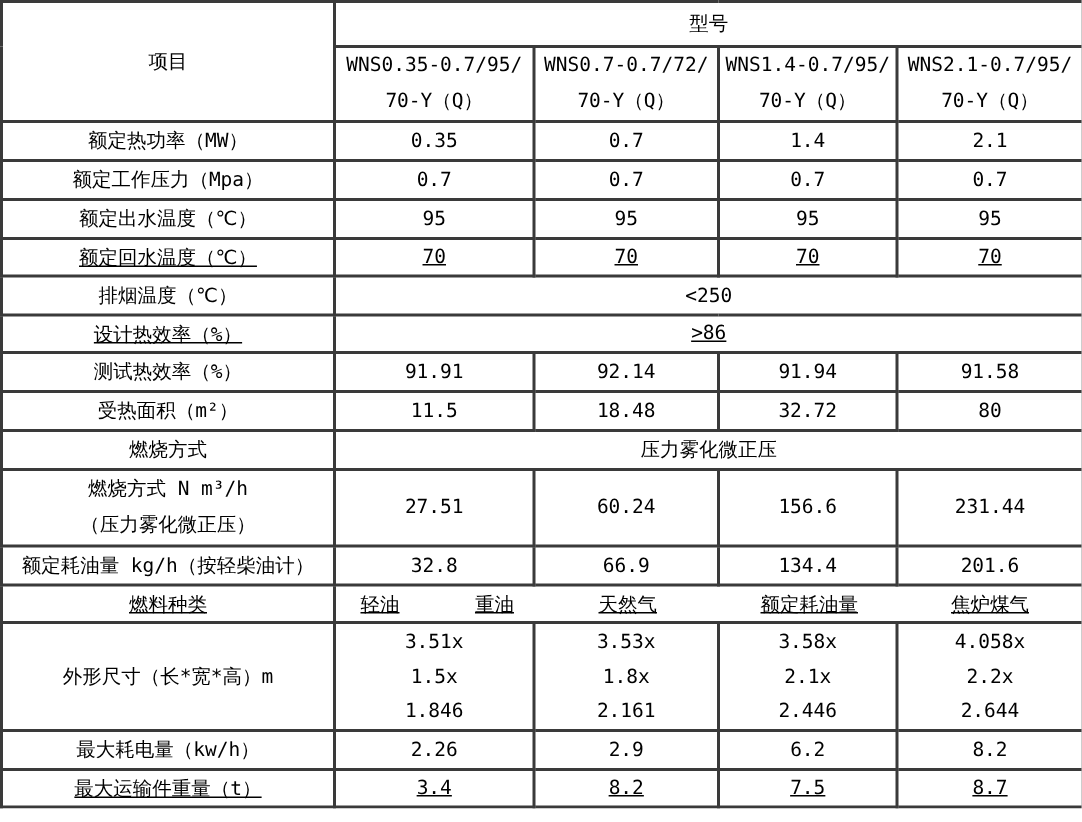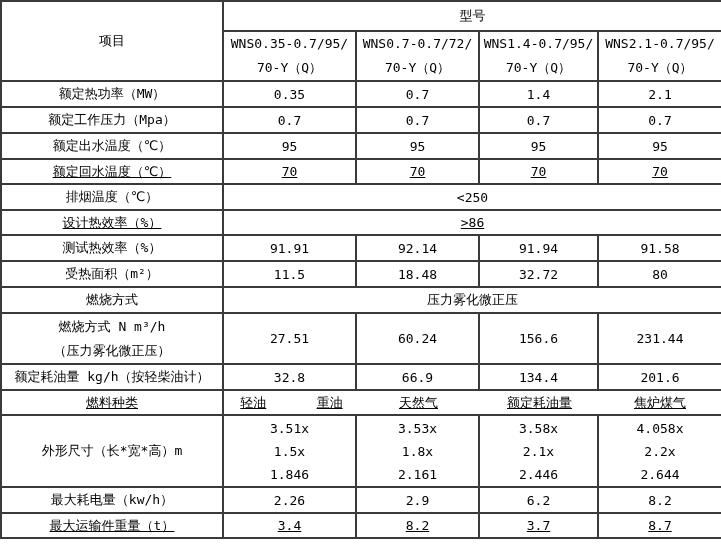--- a/index.html
+++ b/index.html
@@ -200,17 +200,17 @@
       <td>2.26</td>
       <td>2.9</td>
       <td>6.2</td>
       <td>8.2</td>
     </tr>
 
     <tr class="h25">
       <td>最大运输件重量（t）</td>
       <td>3.4</td>
       <td>8.2</td>
-      <td>3.7</td>
+      <td>7.5</td>
       <td>8.7</td>
     </tr>
   </tbody>
 </table>
 
 </body></html>

